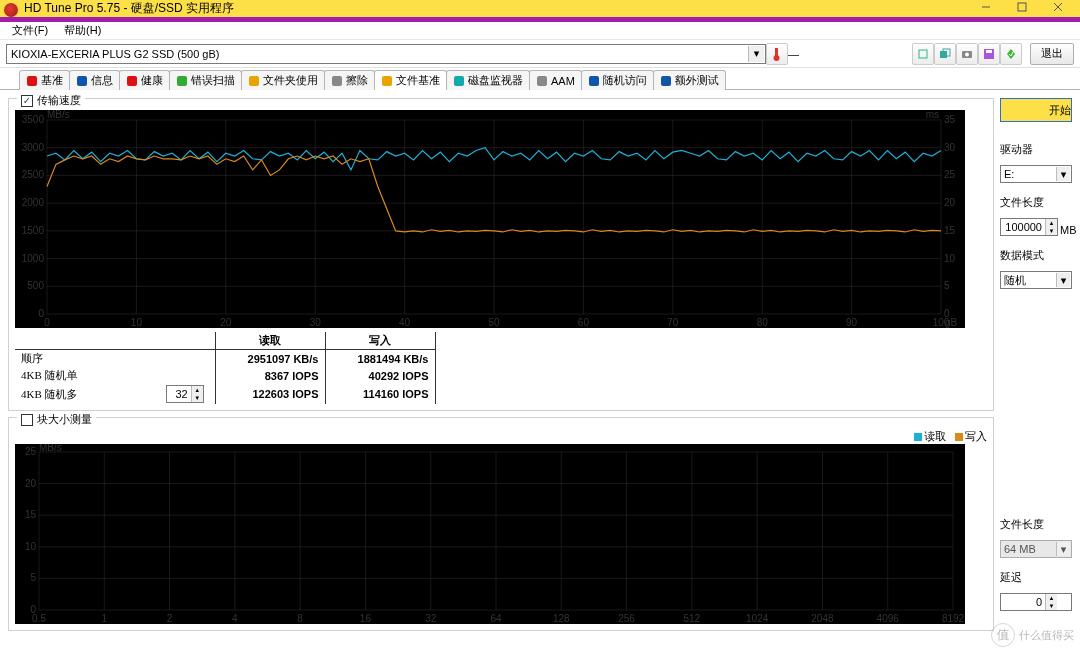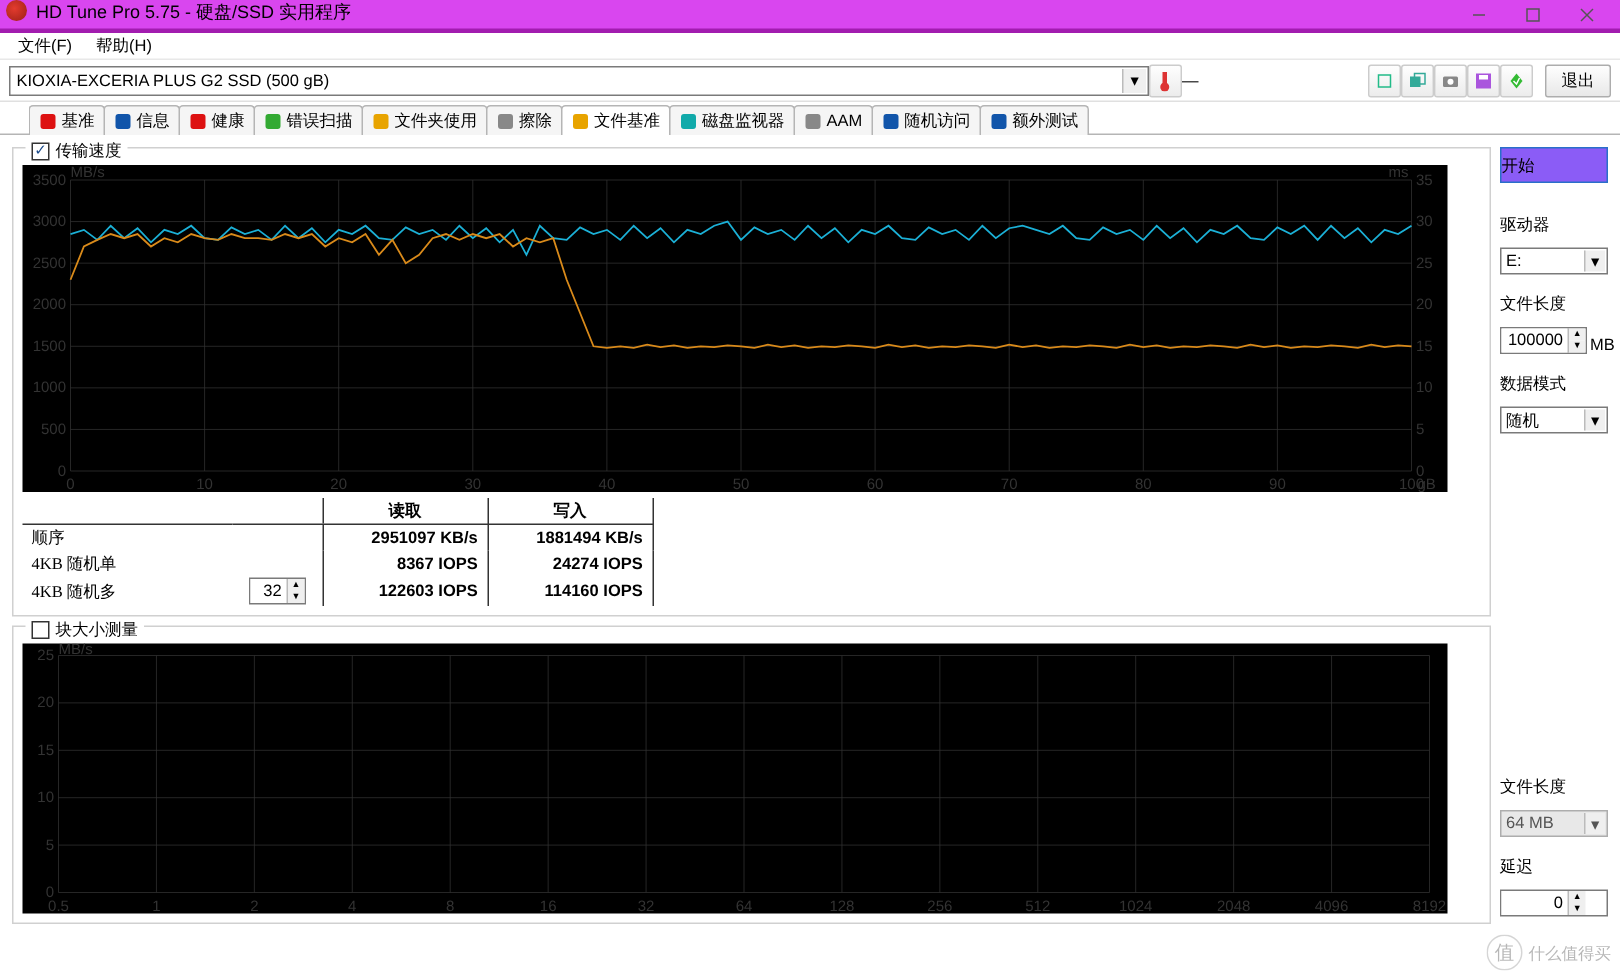--- a/index.html
+++ b/index.html
@@ -1,19 +1,19 @@
 <!DOCTYPE html>
 <html><head>
 <meta charset="utf-8">
 <style>
 * { margin: 0; padding: 0; box-sizing: border-box; font-family: "Microsoft YaHei", "Segoe UI", Tahoma, sans-serif; font-size: 11px; }
 body { background: #fff; color: #000; overflow: hidden; }
 
 
-.titlebar { height: 22px; display: flex; align-items: flex-start; padding: 0 4px; border-bottom: 3px solid #a21caf; background: #d946ef; }
+.titlebar { height: 22px; display: flex; align-items: flex-end; padding: 0 4px; border-bottom: 5px solid #a21caf; background: #fde047; }
 .titlebar .ico { width: 14px; height: 14px; background: radial-gradient(circle at 40% 40%, #e33b2e, #9b1f16); border-radius: 50%; margin-right: 6px; }
 .titlebar .title { flex: 1; font-size: 12px; color: #000; }
 .winbtn { width: 36px; height: 20px; display: flex; align-items: center; justify-content: center; cursor: default; }
 .winbtn svg { stroke: #555; stroke-width: 1; fill: none; }
 
 
 .menubar { height: 18px; display: flex; align-items: center; padding: 0 6px; gap: 4px; border-bottom: 1px solid #e8e8e8; }
 .menuitem { padding: 0 6px; cursor: default; }
 
 
@@ -57,21 +57,21 @@
 .restable td.val { border-left: 1px solid #333; border-right: 1px solid #333; }
 
 
 .spin { display: inline-flex; align-items: stretch; border: 1px solid #7a7a7a; height: 18px; background: #fff;}
 .spin input { border: none; width: 44px; text-align: right; padding: 0 3px; font-size: 11px; outline: none;}
 .spin .btns { display:flex; flex-direction:column; width:12px; border-left:1px solid #bbb;}
 .spin .btns div { flex:1; background:#efefef; display:flex; align-items:center; justify-content:center; font-size:6px; line-height:1;}
 .spin32 input { width: 24px; }
 
 
-.startbtn { height: 24px; border: 1px solid #2a6fc9; background: #8b5cf6; display:flex; align-items:center; justify-content:flex-start; margin-bottom: 8px;}
+.startbtn { height: 24px; border: 1px solid #2a6fc9; background: #fde047; display:flex; align-items:center; justify-content:flex-end; margin-bottom: 8px;}
 .rlabel { margin: 6px 0 2px 0; font-family: Liberation Mono, monospace; }
 .rsel { border: 1px solid #7a7a7a; background: #fff; height: 18px; display:flex; align-items:center; padding: 0 3px; position:relative;}
 .rsel .dd, .rsel2 .dd { position:absolute; right:1px; top:1px; bottom:1px; width:14px; background:#efefef; border-left:1px solid #bbb; display:flex;align-items:center;justify-content:center;}
 .rsel2 { border: 1px solid #adadad; background: #e8e8e8; height: 18px; display:flex; align-items:center; padding: 0 3px; position:relative; color:#555;}
 
 .legend { text-align: right; font-size:10px; }
 .legend .sw { display:inline-block; width:8px; height:8px; margin: 0 2px 0 6px; vertical-align: middle;}
 
 
 .wm { position: fixed; right: 6px; bottom: 6px; opacity: 0.35; display:flex; align-items:center; gap:4px; font-size:11px; color:#333; pointer-events:none;}
@@ -300,21 +300,21 @@
           <tr>
             <td class="rowhdr">顺序</td>
                 <td></td>
             <td class="val">2951097 KB/s</td>
             <td class="val">1881494 KB/s</td>
           </tr>
           <tr>
             <td class="rowhdr">4KB 随机单</td>
                 <td></td>
             <td class="val">8367 IOPS</td>
-            <td class="val">24274 IOPS</td>
+            <td class="val">40292 IOPS</td>
           </tr>
           <tr>
             <td class="rowhdr">4KB 随机多</td>
             <td style="text-align:center">
               <span class="spin spin32">
                 <input value="32" style="">
                 <span class="btns">
                       <div>▲</div>
                       <div>▼</div>
                     </span>
@@ -325,20 +325,24 @@
           </tr>
         </tbody>
           </table>
       </div>
     </div>
 
     <div class="fset">
       <div class="fset-hdr">
         <span class="chk"></span>
         <span>块大小测量</span>
+      </div>
+      <div class="legend">
+        <span class="sw" style="background:#1bb0d6"></span><span>读取</span>
+        <span class="sw" style="background:#d98a1a"></span><span>写入</span>
       </div>
       <div class="chartwrap">
         <svg id="chart2" class="chart" width="950" height="180">
             <rect x="24" y="8" width="914" height="158" fill="#000"></rect>
             <line x1="24" x2="938" y1="166" y2="166" stroke="#333" stroke-width="0.5"></line>
             <line x1="24" x2="938" y1="134.4" y2="134.4" stroke="#333" stroke-width="0.5"></line>
             <line x1="24" x2="938" y1="102.8" y2="102.8" stroke="#333" stroke-width="0.5"></line>
             <line x1="24" x2="938" y1="71.2" y2="71.2" stroke="#333" stroke-width="0.5"></line>
             <line x1="24" x2="938" y1="39.599999999999994" y2="39.599999999999994" stroke="#333" stroke-width="0.5"></line>
             <line x1="24" x2="938" y1="8" y2="8" stroke="#333" stroke-width="0.5"></line>

